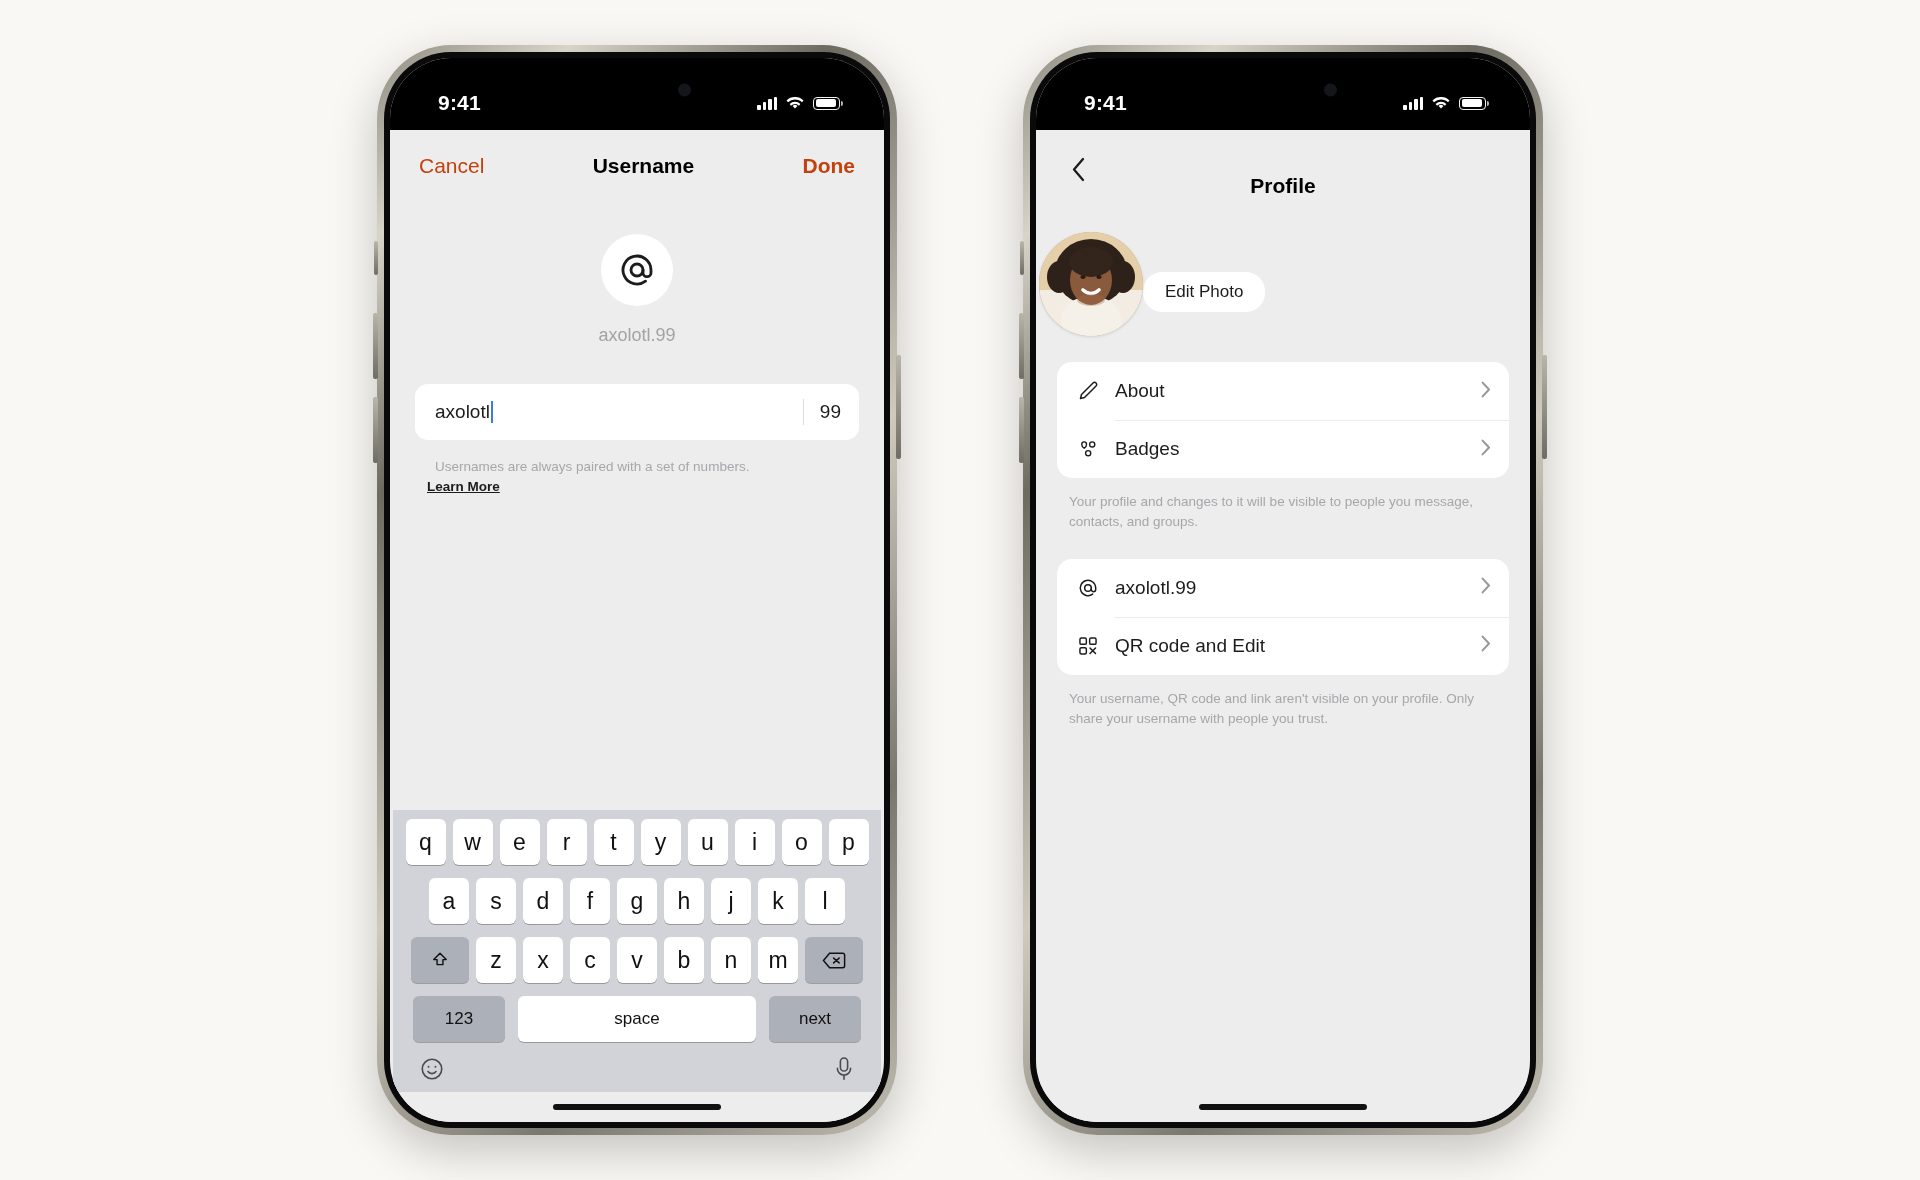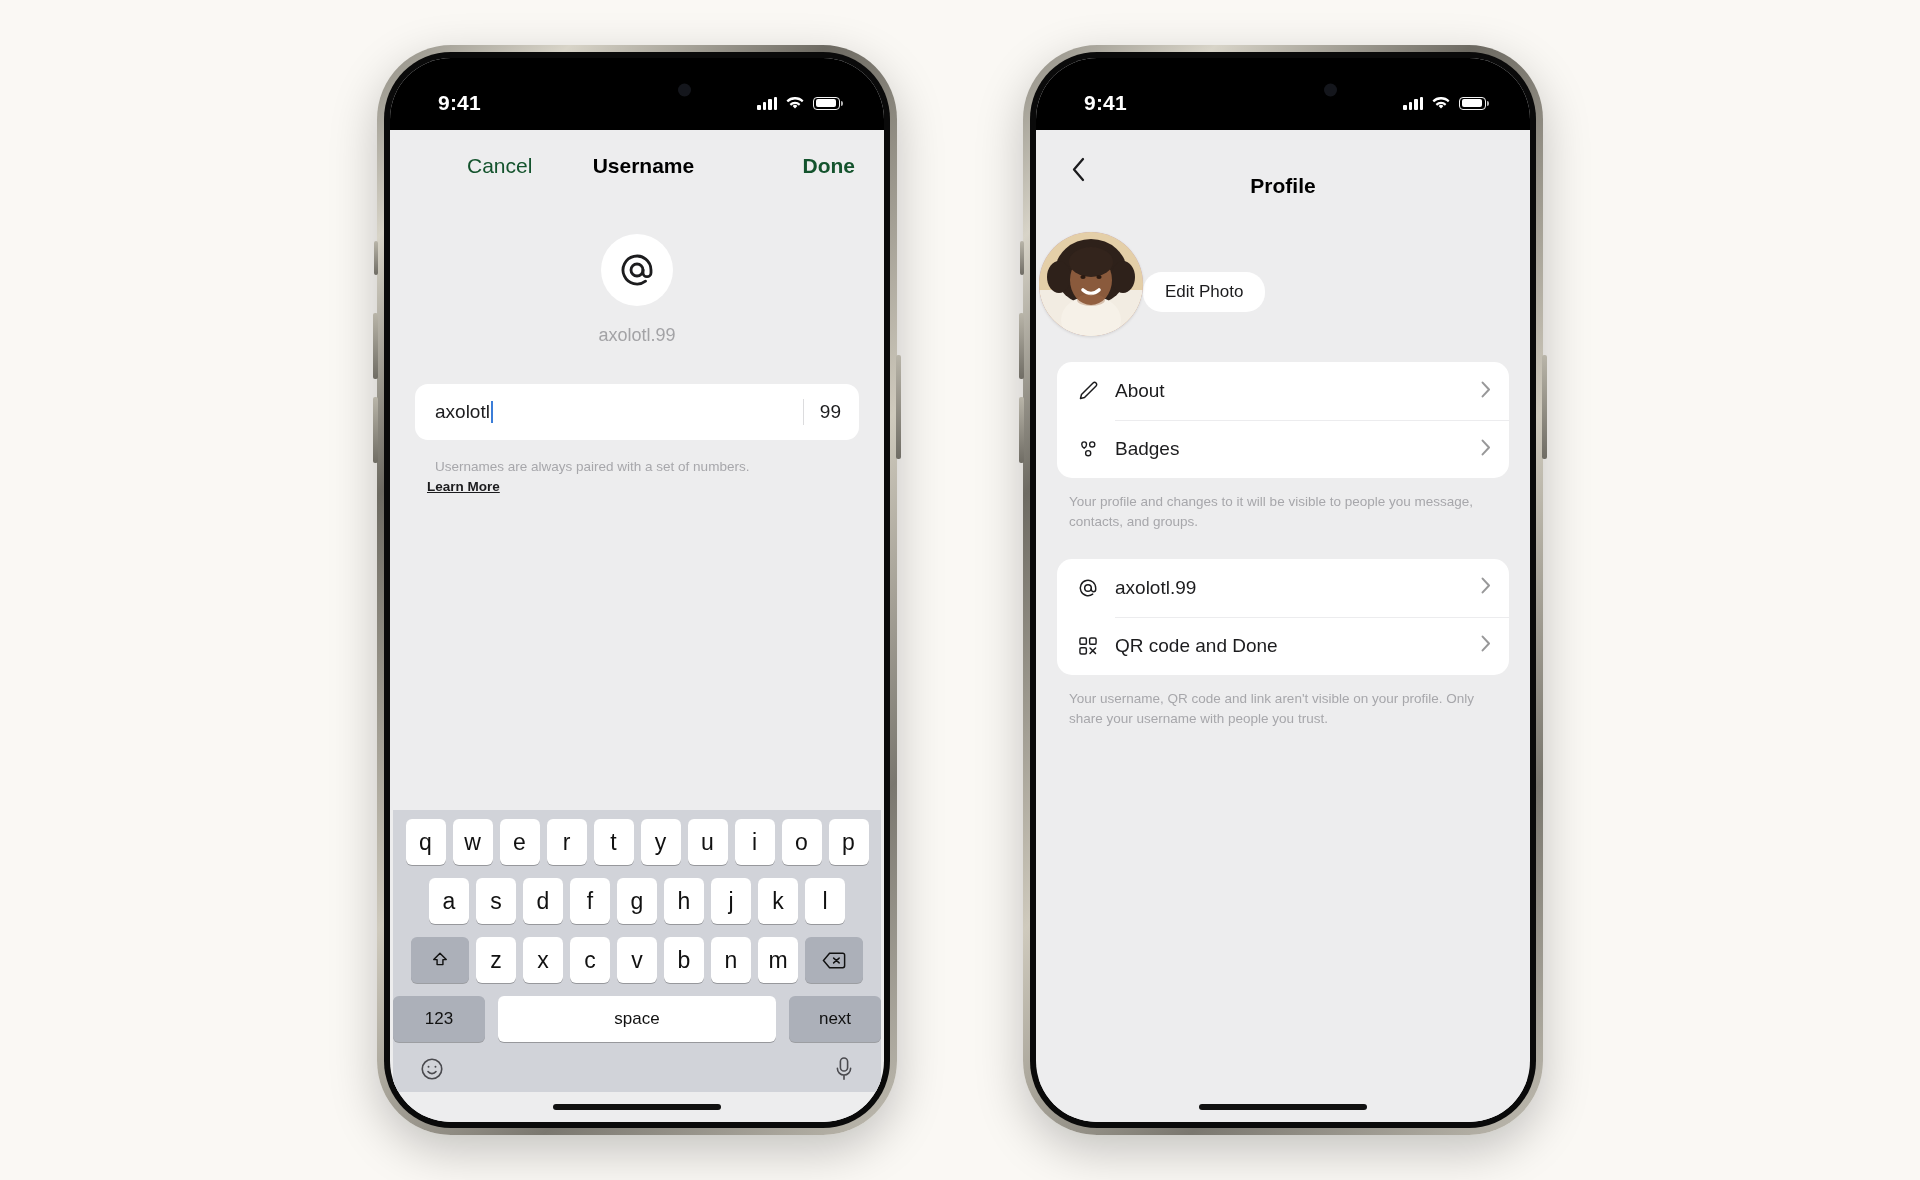--- a/index.html
+++ b/index.html
@@ -95,21 +95,21 @@
     border-radius: 14px 14px 0 0;
     display: flex;
     flex-direction: column;
     overflow: hidden;
   }
   .navbar {
     display: flex; align-items: center; justify-content: space-between;
     padding: 24px 26px 14px;
     flex: none;
   }
-  .nav-btn { font-size: 21px; color: #14532d; margin-left: 48px; }
+  .nav-btn { font-size: 21px; color: #c2410c; }
   .nav-btn.strong { font-weight: 700; }
   .nav-title { font-size: 21px; font-weight: 700; color: #000; }
 
   .at-wrap { display:flex; flex-direction:column; align-items:center; margin-top: 42px; flex:none; }
   .at-circle {
     width: 72px; height: 72px; border-radius: 50%;
     background: #fff;
     display:flex; align-items:center; justify-content:center;
   }
   .handle-preview { margin-top: 19px; font-size: 18px; color: #a3a3a6; }
@@ -143,21 +143,21 @@
     width: 40px; height: 46px;
     display:flex; align-items:center; justify-content:center;
     font-size: 23px; color:#111;
     box-shadow: 0 1px 0 rgba(0,0,0,.28);
   }
   .krow.r2 { padding: 0 22px; }
   .krow.r3 { padding: 0 4px; }
   .key.wide {
     width: 58px; background:#acb0b9; box-shadow: 0 1px 0 rgba(0,0,0,.25);
   }
-  .krow.r4 { gap: 13px; margin-bottom: 0; padding: 0 0; }
+  .krow.r4 { gap: 13px; margin-bottom: 0; padding: 0 20px; }
   .key.num { width: 92px; height: 46px; background:#acb0b9; font-size: 17px; box-shadow:0 1px 0 rgba(0,0,0,.25);}
   .key.space { flex: 1; height: 46px; font-size: 17px; }
   .key.next { width: 92px; height: 46px; background:#acb0b9; font-size: 17px; box-shadow:0 1px 0 rgba(0,0,0,.25);}
   .kbar { display:flex; align-items:center; justify-content:space-between; padding: 14px 26px 6px; }
 
   .home-ind {
     height: 30px; display:flex; align-items:center; justify-content:center;
     flex: none;
   }
   .home-ind i { display:block; width: 168px; height: 6px; border-radius: 3px; background:#111; }
@@ -477,21 +477,21 @@
             </div>
             <div class="row">
               <span class="row-icon">
                 <svg width="22" height="22" viewBox="0 0 24 24" fill="none" stroke="#1c1c1e" stroke-width="1.6">
                   <rect x="3.2" y="3.2" width="7" height="7" rx="1.6"></rect>
                   <rect x="13.8" y="3.2" width="7" height="7" rx="1.6"></rect>
                   <rect x="3.2" y="13.8" width="7" height="7" rx="1.6"></rect>
                   <path d="M14.2 14.2l6 6M20.2 14.2l-6 6" stroke-linecap="round"></path>
                 </svg>
               </span>
-              <span class="row-label">QR code and Done</span>
+              <span class="row-label">QR code and Edit</span>
               <span class="chev">
                 <svg width="10" height="17" viewBox="0 0 10 17" fill="none" stroke="#1c1c1e" stroke-width="2" stroke-linecap="round" stroke-linejoin="round">
                     <path d="M1.6 1.6 8 8.5l-6.4 6.9"></path>
                   </svg>
               </span>
             </div>
           </div>
 
           <div class="group-footer">Your username, QR code and link aren't visible on your profile. Only share your username with people you trust.</div>
 

